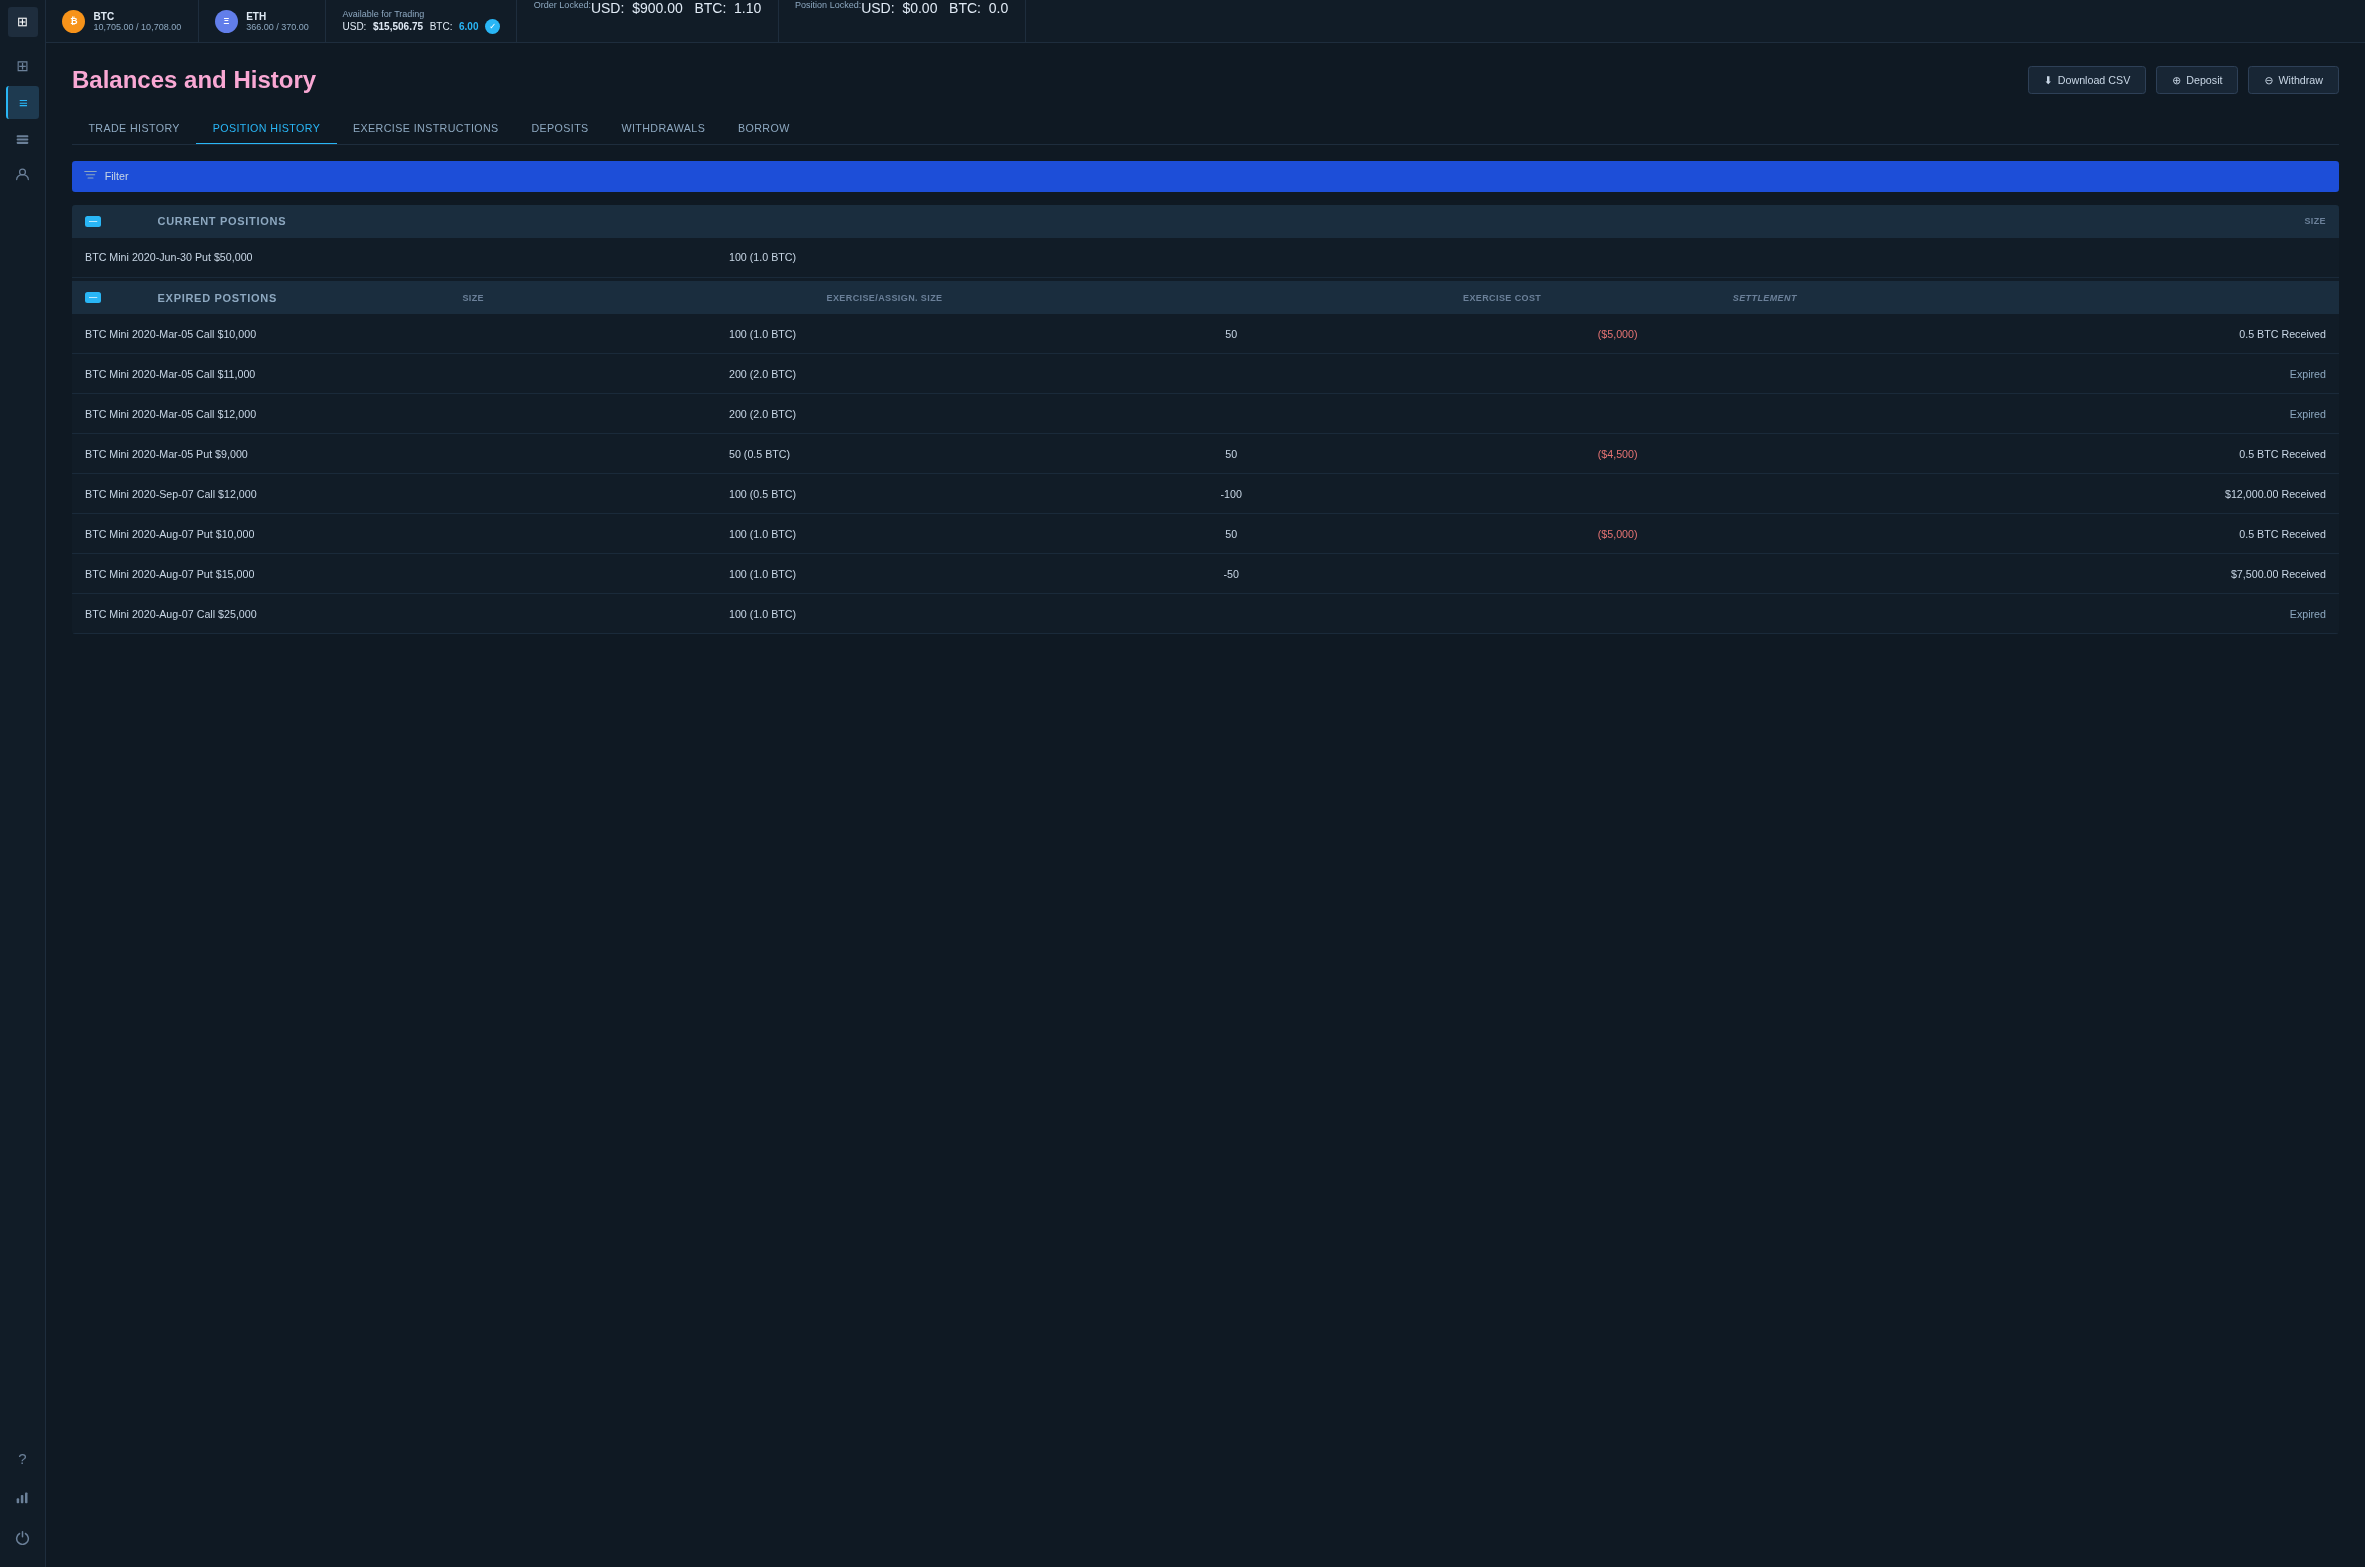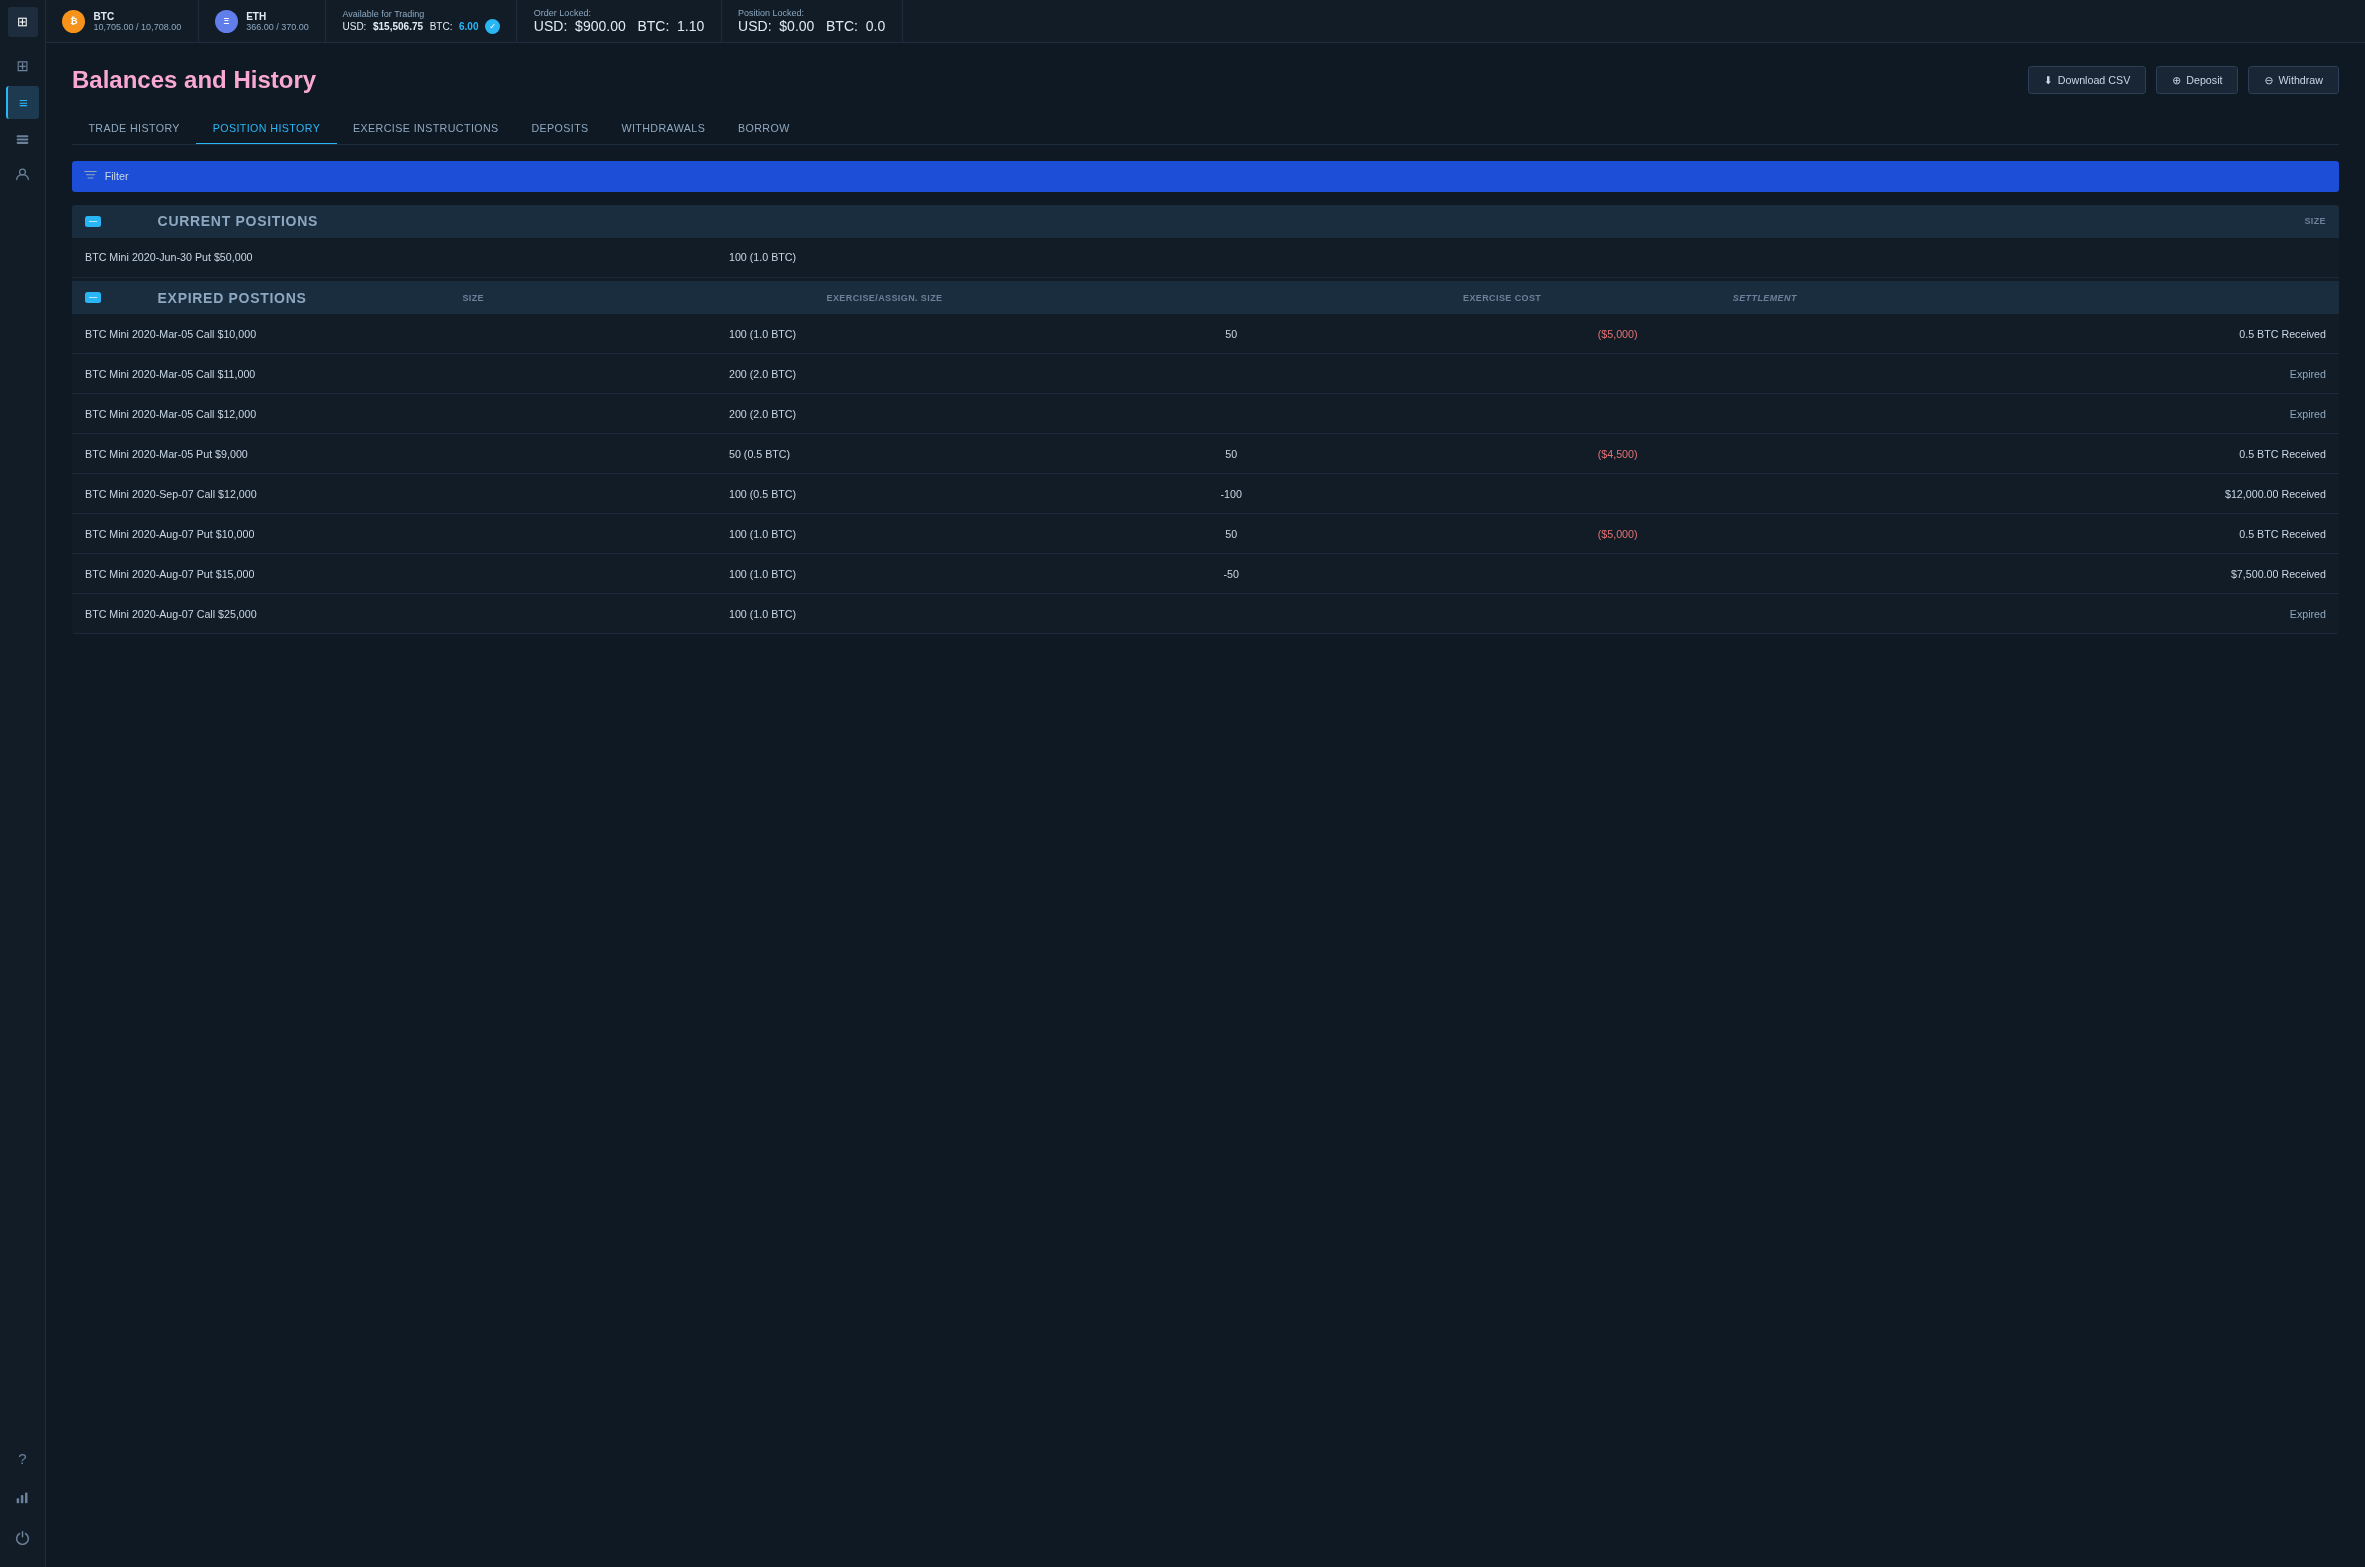--- a/index.html
+++ b/index.html
@@ -129,21 +129,21 @@
       background: #29b6f6;
       border-radius: 50%;
       display: flex;
       align-items: center;
       justify-content: center;
       color: #fff;
       font-size: 8.2px;
     }
     .topbar-locked {
       display: flex;
-      flex-direction: column;
+      flex-direction: row;
       justify-content: center;
       padding: 0 16.4px;
       border-right: 0.8px solid #1e2d3d;
       min-width: 131px;
     }
     .topbar-locked .label {
       color: #8da8c0;
       font-size: 9px;
     }
     .topbar-locked .values {
@@ -256,21 +256,21 @@
       border-radius: 2.5px;
       display: flex;
       align-items: center;
       justify-content: center;
       cursor: pointer;
       font-size: 8.2px;
       color: #fff;
       flex-shrink: 0;
     }
     .section-title {
-      font-size: 14px;
+      font-size: 11px;
       font-weight: 700;
       color: #8da8c0;
       letter-spacing: 0.7px;
       text-transform: uppercase;
       flex: 1;
       padding-left: 48px;
     }
     .col-header {
       font-size: 9px;
       font-weight: 600;

